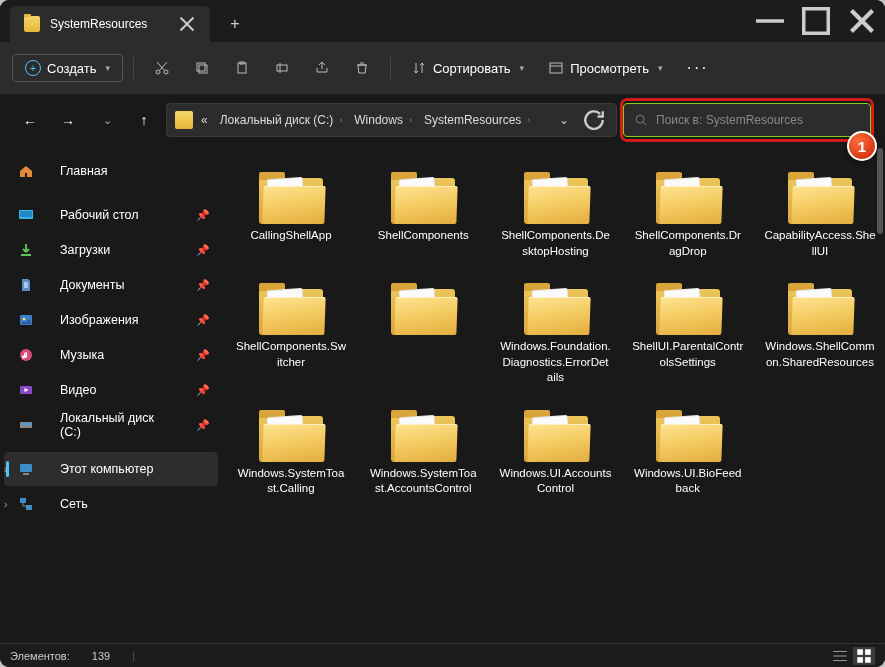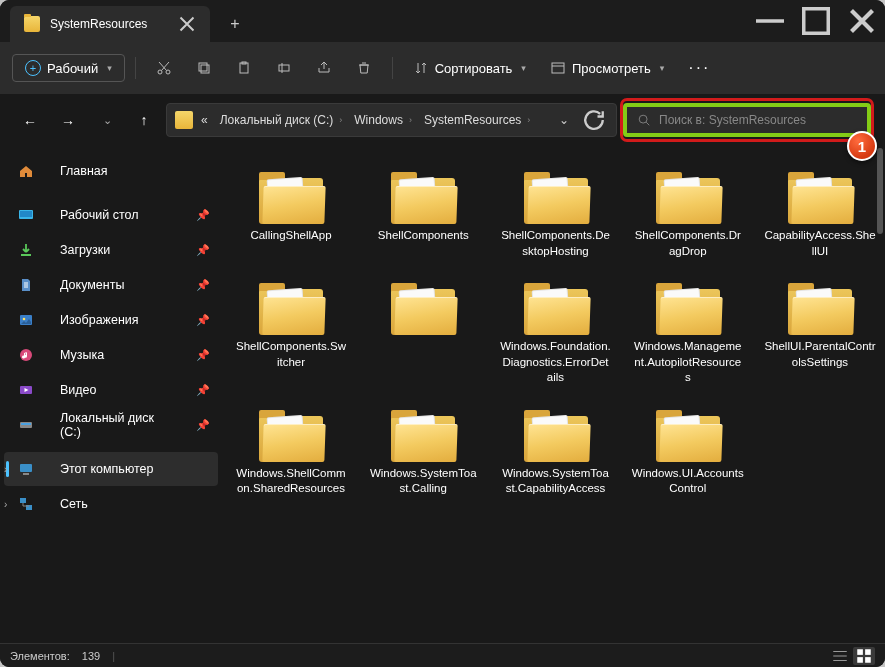--- a/index.html
+++ b/index.html
@@ -24,21 +24,21 @@
 .more{font-size:16px;letter-spacing:2px}
 .addrrow{height:52px;background:#191919;display:flex;align-items:center;padding:0 14px;gap:6px}
 .navbtn{width:32px;height:32px;display:flex;align-items:center;justify-content:center;color:#fff;cursor:pointer;border-radius:4px;font-size:14px}
 .addrbar{flex:1 1 auto;height:34px;background:#2c2c2c;border:1px solid #3a3a3a;border-radius:4px;display:flex;align-items:center;padding:0 8px;gap:4px;font-size:12px;color:#ddd;overflow:hidden}
 .addrbar .fi{width:18px;height:18px;background:linear-gradient(#f5d66a,#e8b53a);border-radius:2px;position:relative;flex-shrink:0}
 .addrbar .seg{display:flex;align-items:center;gap:6px;padding:2px 4px;cursor:pointer;border-radius:3px;white-space:nowrap}
 .addrbar .caret{color:#888;font-size:9px}
 .addrctl{margin-left:auto;display:flex;gap:2px}
 .addrctl div{width:28px;height:28px;display:flex;align-items:center;justify-content:center;cursor:pointer;color:#ccc;border-radius:3px}
 .searchwrap{width:248px;height:38px;position:relative;display:flex;align-items:center}
-.searchbox{width:100%;height:34px;background:#2c2c2c;border:4px solid #84cc16;border-radius:4px;display:flex;align-items:center;padding:0 10px;gap:8px;color:#888;font-size:12px}
+.searchbox{width:100%;height:34px;background:#2c2c2c;border:1px solid #84cc16;border-radius:4px;display:flex;align-items:center;padding:0 10px;gap:8px;color:#888;font-size:12px}
 .searchhi{position:absolute;inset:-3px;border:3.5px solid #d21b1b;border-radius:7px;pointer-events:none}
 .callout{position:absolute;right:-6px;bottom:-22px;width:30px;height:30px;border-radius:50%;background:radial-gradient(circle at 35% 30%,#ff6b3d,#d63a12 70%);border:2px solid #fff;box-shadow:0 2px 4px rgba(0,0,0,.5);display:flex;align-items:center;justify-content:center;color:#fff;font-weight:bold;font-size:15px;pointer-events:none;z-index:5}
 .body{flex:1 1 auto;display:flex;background:#191919;overflow:hidden}
 .sidebar{width:222px;background:#191919;padding:8px 4px;overflow-y:auto;display:flex;flex-direction:column;gap:1px}
 .navitem{display:flex;align-items:center;height:34px;padding:0 8px 0 14px;border-radius:4px;cursor:pointer;gap:26px;font-size:12.5px;color:#fff;position:relative}
 .navitem.sel{background:#2d2d2d}
 .navitem.sel::before{content:"";position:absolute;left:2px;top:9px;bottom:9px;width:3px;background:#4cc2ff;border-radius:2px}
 .navitem .pin{margin-left:auto;color:#888;font-size:11px}
 .navitem .expand{position:absolute;left:0px;color:#aaa;font-size:10px}
 .navsep{height:8px}
@@ -46,21 +46,21 @@
 .content{flex:1 1 auto;overflow-y:auto;padding:18px 6px 6px 10px;position:relative}
 .grid{display:grid;grid-template-columns:repeat(5,118px);gap:12px 0;justify-content:space-between}
 .folder{display:flex;flex-direction:column;align-items:center;cursor:pointer;padding:4px 2px;border-radius:4px}
 .fgfx{width:72px;height:56px;position:relative;margin-bottom:4px}
 .fgfx .back{position:absolute;bottom:0;left:4px;width:64px;height:46px;background:linear-gradient(#ecc65a,#d9a53b);border-radius:3px}
 .fgfx .back::before{content:"";position:absolute;top:-6px;left:0;width:26px;height:8px;background:#d9a53b;border-radius:2px 2px 0 0}
 .fgfx .paper{position:absolute;bottom:5px;left:14px;width:34px;height:40px;background:#fafafa;border-radius:1px;transform:rotate(-4deg);box-shadow:0 0 0 1px #e4e4e4}
 .fgfx .front{position:absolute;bottom:0;left:8px;width:62px;height:38px;background:linear-gradient(170deg,#ffe493 0%,#f3ca5f 50%,#e3ad3e 100%);border-radius:2px;transform:skewX(-2deg);box-shadow:inset 0 1px 0 rgba(255,255,255,.5)}
 .fname{font-size:11.5px;color:#fff;text-align:center;line-height:1.35;max-width:112px;word-break:break-word}
 .scrollbar{position:absolute;right:2px;top:2px;width:6px;height:86px;background:#555;border-radius:3px}
-.status{height:24px;background:#1c1c1c;border-top:1px solid #333;display:flex;align-items:center;padding:0 10px;font-size:11px;color:#ccc;gap:12px}
+.status{height:24px;background:#1c1c1c;border-top:1px solid #333;display:flex;align-items:center;padding:0 10px;font-size:11px;color:#ccc;gap:22px}
 .status .sep{color:#555}
 .status .views{margin-left:auto;display:flex;gap:2px}
 .status .views div{width:22px;height:18px;display:flex;align-items:center;justify-content:center;color:#999;cursor:pointer;border-radius:2px}
 .status .views div.active{background:#3a3a3a;color:#fff}
 svg{width:100%;height:100%}
 </style>
 </head>
 <body>
 
 <div class="window">
@@ -91,21 +91,21 @@
           <svg width="12" height="12" viewBox="0 0 12 12">
             <path d="M3 3l6 6M9 3l-6 6" stroke="currentColor" stroke-width="1.2"></path>
           </svg>
         </div>
     </div>
   </div>
 
   <div class="toolbar">
     <div class="btn create">
       <span class="plus-circle">+</span>
-      <span>Рабочий</span>
+      <span>Создать</span>
       <span class="chev">▾</span>
     </div>
     <div class="tbsep"></div>
     <div class="btn">
         <span class="tbico">
           <svg viewBox="0 0 16 16">
             <circle cx="4" cy="12" r="2" stroke="currentColor" fill="none"></circle>
             <circle cx="12" cy="12" r="2" stroke="currentColor" fill="none"></circle>
             <path d="M5.5 10.5L13 2M10.5 10.5L3 2" stroke="currentColor" fill="none"></path>
           </svg>
@@ -374,28 +374,20 @@
               <div class="front"></div>
             </div>
             <div class="fname">Windows.Foundation.Diagnostics.ErrorDetails</div>
           </div>
           <div class="folder">
             <div class="fgfx">
               <div class="back"></div>
               <div class="paper"></div>
               <div class="front"></div>
             </div>
-            <div class="fname">Windows.Management.AutopilotResources</div>
-          </div>
-          <div class="folder">
-            <div class="fgfx">
-              <div class="back"></div>
-              <div class="paper"></div>
-              <div class="front"></div>
-            </div>
             <div class="fname">ShellUI.ParentalControlsSettings</div>
           </div>
           <div class="folder">
             <div class="fgfx">
               <div class="back"></div>
               <div class="paper"></div>
               <div class="front"></div>
             </div>
             <div class="fname">Windows.ShellCommon.SharedResources</div>
           </div>
@@ -406,29 +398,37 @@
               <div class="front"></div>
             </div>
             <div class="fname">Windows.SystemToast.Calling</div>
           </div>
           <div class="folder">
             <div class="fgfx">
               <div class="back"></div>
               <div class="paper"></div>
               <div class="front"></div>
             </div>
-            <div class="fname">Windows.SystemToast.CapabilityAccess</div>
+            <div class="fname">Windows.SystemToast.AccountsControl</div>
           </div>
           <div class="folder">
             <div class="fgfx">
               <div class="back"></div>
               <div class="paper"></div>
               <div class="front"></div>
             </div>
             <div class="fname">Windows.UI.AccountsControl</div>
+          </div>
+          <div class="folder">
+            <div class="fgfx">
+              <div class="back"></div>
+              <div class="paper"></div>
+              <div class="front"></div>
+            </div>
+            <div class="fname">Windows.UI.BioFeedback</div>
           </div>
         </div>
     </div>
   </div>
 
   <div class="status">
     <span>Элементов:</span>
     <span>139</span>
     <span class="sep">|</span>
     <div class="views">

